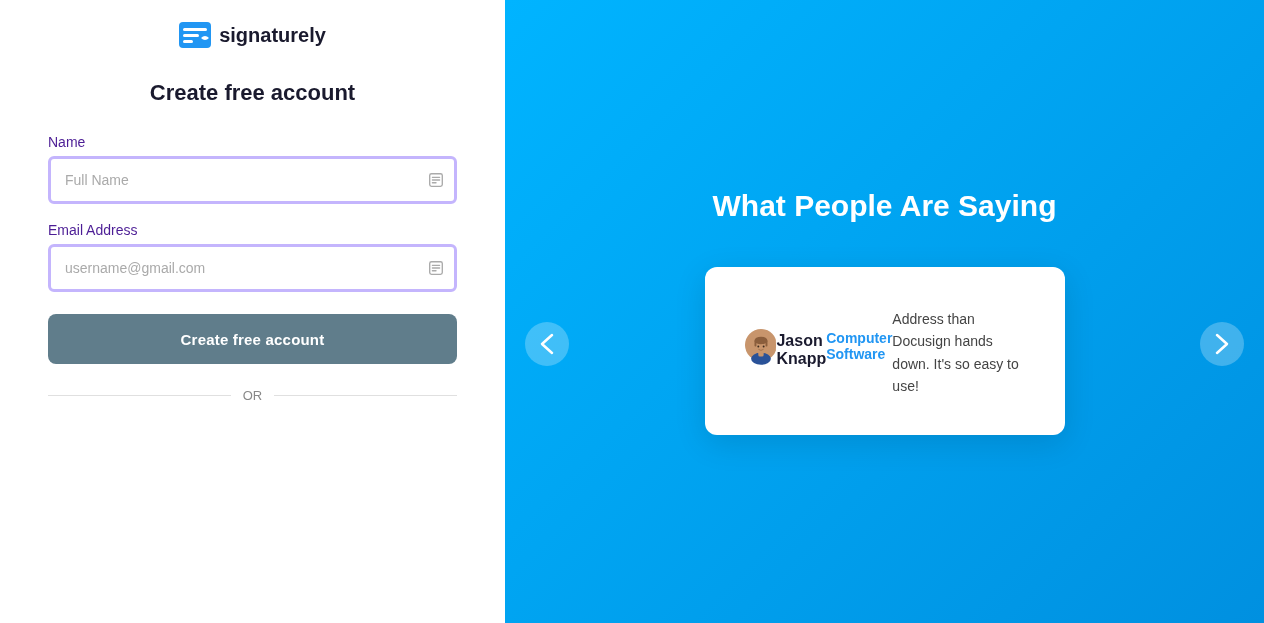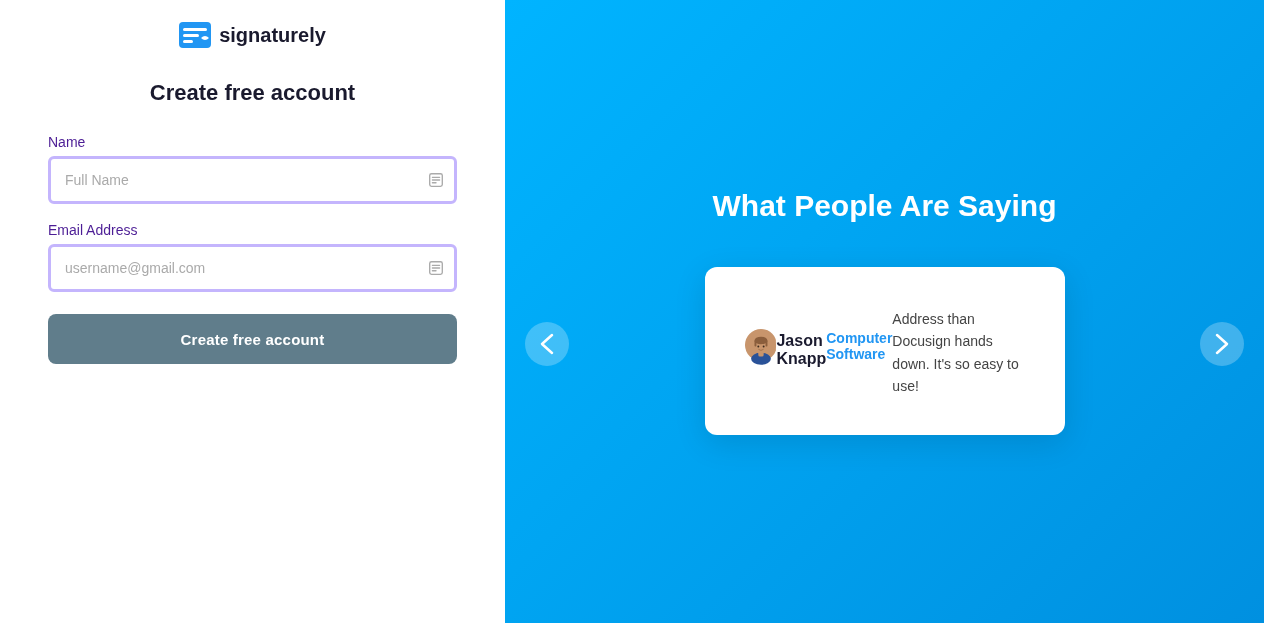--- a/index.html
+++ b/index.html
@@ -255,20 +255,25 @@
               <line x1="6" y1="10" x2="14" y2="10" stroke="#aaa" stroke-width="1.5" stroke-linecap="round"></line>
               <line x1="6" y1="13" x2="10" y2="13" stroke="#aaa" stroke-width="1.5" stroke-linecap="round"></line>
             </svg>
         </span>
       </div>
     </div>
 
 
     <button class="submit-btn">Create free account</button>
 
+    <div class="divider-row">
+      <div class="divider-line"></div>
+      <span class="divider-text">OR</span>
+      <div class="divider-line"></div>
+    </div>
 
   </div>
 </div>
 
 <div class="right-panel">
 
   <h2 class="testimonial-heading">What People Are Saying</h2>
 
   <div class="testimonial-card">
 

